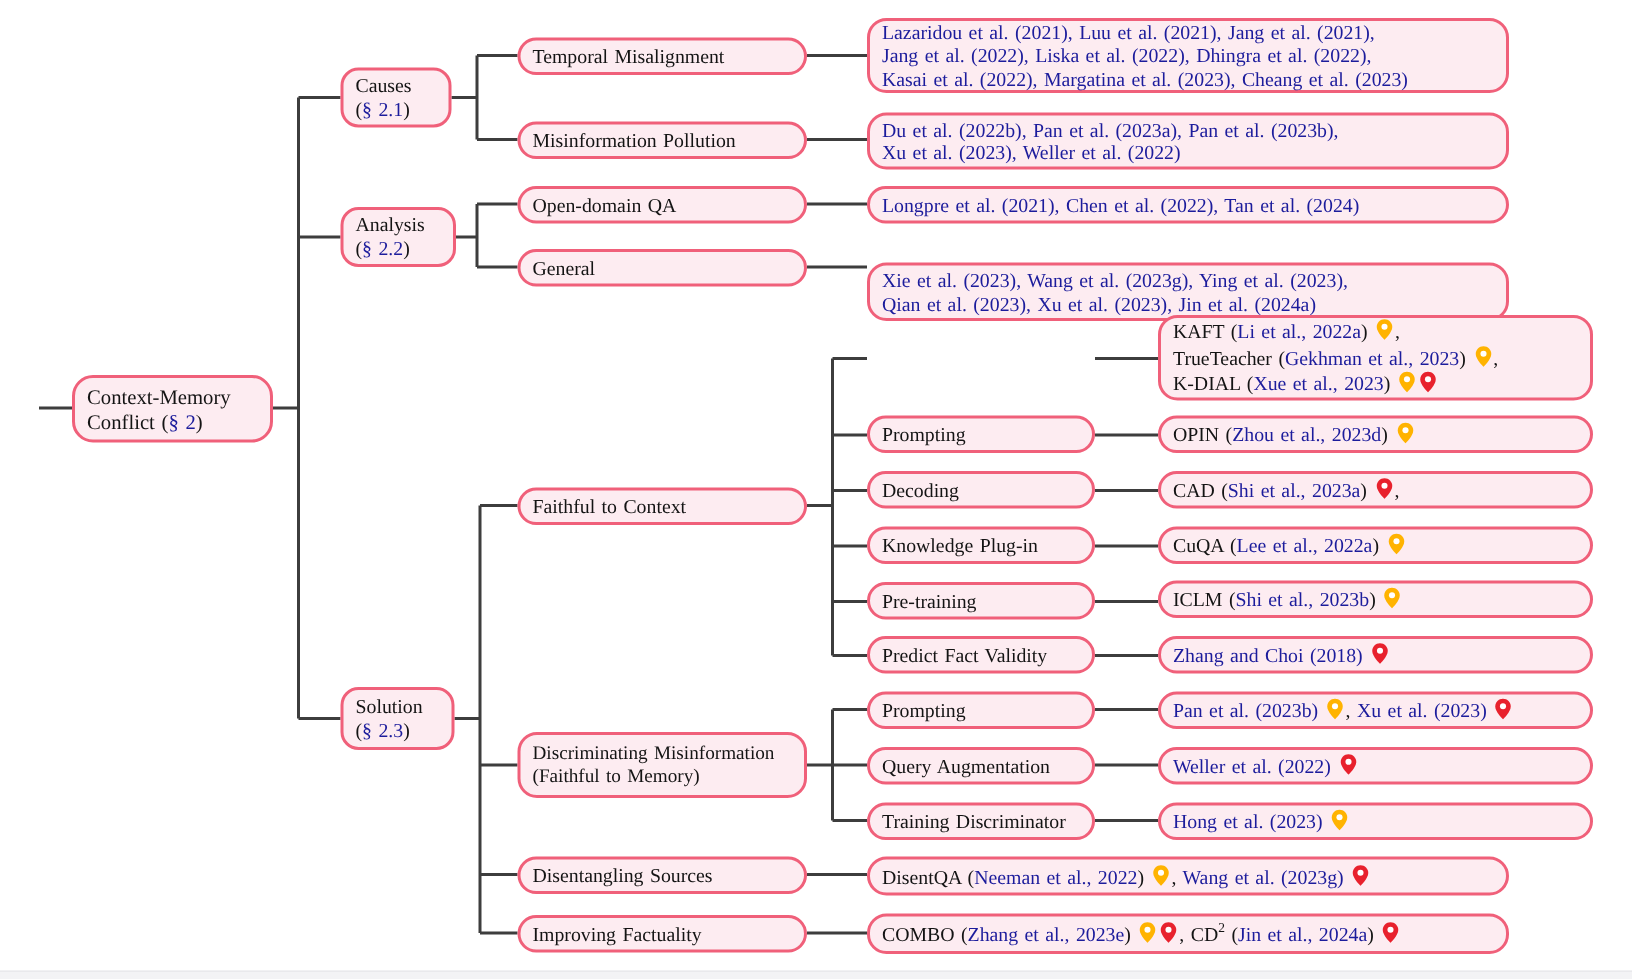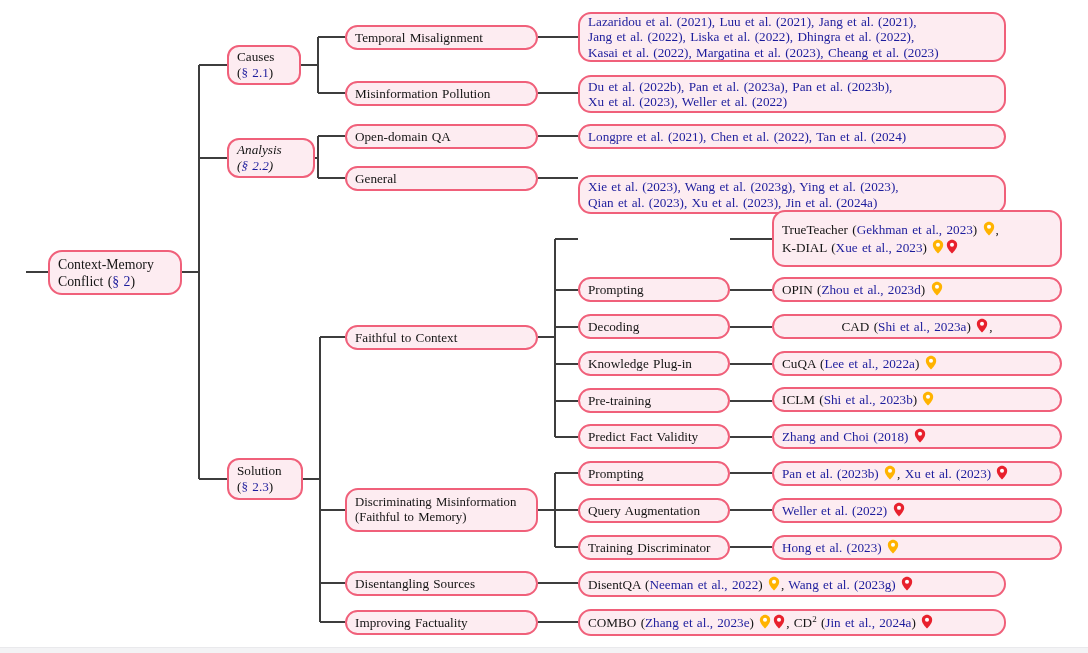--- a/index.html
+++ b/index.html
@@ -55,21 +55,21 @@
   </svg>
 
   <div class="node" style="left:48px;top:250px;width:134px;height:45px;border-radius:14px;font-size:13.8px;line-height:17px;">
       <div class="tl"><span>Context-Memory</span></div>
       <div class="tl"><span>Conflict (</span><span class="link">§ 2</span><span>)</span></div>
     </div>
   <div class="node" style="left:227px;top:45px;width:74px;height:40px;border-radius:12px;line-height:16px;">
       <div class="tl"><span>Causes</span></div>
       <div class="tl"><span>(</span><span class="link">§ 2.1</span><span>)</span></div>
     </div>
-  <div class="node" style="left:227px;top:138px;width:88px;height:40px;border-radius:12px;line-height:16px;font-style:italic;">
+  <div class="node" style="left:227px;top:138px;width:77px;height:40px;border-radius:12px;line-height:16px;">
       <div class="tl"><span>Analysis</span></div>
       <div class="tl"><span>(</span><span class="link">§ 2.2</span><span>)</span></div>
     </div>
   <div class="node" style="left:227px;top:458px;width:76px;height:42px;border-radius:12px;line-height:16px;">
       <div class="tl"><span>Solution</span></div>
       <div class="tl"><span>(</span><span class="link">§ 2.3</span><span>)</span></div>
     </div>
 
   <div class="node" style="left:345px;top:25px;width:193px;height:25px;">
       <div class="tl"><span>Temporal Misalignment</span></div>
@@ -134,39 +134,43 @@
     </div>
   <div class="node" style="left:578px;top:124px;width:428px;height:25px;">
       <div class="tl"><span class="link">Longpre et al. (2021), Chen et al. (2022), Tan et al. (2024)</span></div>
     </div>
   <div class="node" style="left:578px;top:159px;width:428px;height:39px;line-height:15.4px;margin-top:16px;">
       <div class="tl"><span class="link">Xie et al. (2023), Wang et al. (2023g), Ying et al. (2023),</span></div>
       <div class="tl"><span class="link">Qian et al. (2023), Xu et al. (2023), Jin et al. (2024a)</span></div>
     </div>
 
   <div class="node cite3" style="left:772px;top:210px;width:290px;height:57px;">
+      <div class="tl"><span>KAFT (</span><span class="link">Li et al., 2022a</span><span>) </span><svg viewBox="0 0 13 16" width="12" height="15" class="pin">
+          <path d="M6.5 0.8C3.3 0.8 0.9 3.3 0.9 6.3c0 4 5.6 9.2 5.6 9.2s5.6-5.2 5.6-9.2C12.1 3.3 9.7 0.8 6.5 0.8z" fill="#FFB300"></path>
+          <circle cx="6.5" cy="6.2" r="2.2" fill="#ffffff"></circle>
+        </svg><span>,</span></div>
       <div class="tl"><span>TrueTeacher (</span><span class="link">Gekhman et al., 2023</span><span>) </span><svg viewBox="0 0 13 16" width="12" height="15" class="pin">
           <path d="M6.5 0.8C3.3 0.8 0.9 3.3 0.9 6.3c0 4 5.6 9.2 5.6 9.2s5.6-5.2 5.6-9.2C12.1 3.3 9.7 0.8 6.5 0.8z" fill="#FFB300"></path>
           <circle cx="6.5" cy="6.2" r="2.2" fill="#ffffff"></circle>
         </svg><span>,</span></div>
       <div class="tl"><span>K-DIAL (</span><span class="link">Xue et al., 2023</span><span>) </span><svg viewBox="0 0 13 16" width="12" height="15" class="pin">
           <path d="M6.5 0.8C3.3 0.8 0.9 3.3 0.9 6.3c0 4 5.6 9.2 5.6 9.2s5.6-5.2 5.6-9.2C12.1 3.3 9.7 0.8 6.5 0.8z" fill="#FFB300"></path>
           <circle cx="6.5" cy="6.2" r="2.2" fill="#ffffff"></circle>
         </svg><svg viewBox="0 0 13 16" width="12" height="15" class="pin">
           <path d="M6.5 0.8C3.3 0.8 0.9 3.3 0.9 6.3c0 4 5.6 9.2 5.6 9.2s5.6-5.2 5.6-9.2C12.1 3.3 9.7 0.8 6.5 0.8z" fill="#E8212D"></path>
           <circle cx="6.5" cy="6.2" r="2.2" fill="#ffffff"></circle>
         </svg></div>
     </div>
   <div class="node" style="left:772px;top:277px;width:290px;height:25px;">
       <div class="tl"><span>OPIN (</span><span class="link">Zhou et al., 2023d</span><span>) </span><svg viewBox="0 0 13 16" width="12" height="15" class="pin">
           <path d="M6.5 0.8C3.3 0.8 0.9 3.3 0.9 6.3c0 4 5.6 9.2 5.6 9.2s5.6-5.2 5.6-9.2C12.1 3.3 9.7 0.8 6.5 0.8z" fill="#FFB300"></path>
           <circle cx="6.5" cy="6.2" r="2.2" fill="#ffffff"></circle>
         </svg></div>
     </div>
-  <div class="node" style="left:772px;top:314px;width:290px;height:25px;text-align:center;">
+  <div class="node" style="left:772px;top:314px;width:290px;height:25px;">
       <div class="tl"><span>CAD (</span><span class="link">Shi et al., 2023a</span><span>) </span><svg viewBox="0 0 13 16" width="12" height="15" class="pin">
           <path d="M6.5 0.8C3.3 0.8 0.9 3.3 0.9 6.3c0 4 5.6 9.2 5.6 9.2s5.6-5.2 5.6-9.2C12.1 3.3 9.7 0.8 6.5 0.8z" fill="#E8212D"></path>
           <circle cx="6.5" cy="6.2" r="2.2" fill="#ffffff"></circle>
         </svg><span>,</span></div>
     </div>
   <div class="node" style="left:772px;top:351px;width:290px;height:25px;">
       <div class="tl"><span>CuQA (</span><span class="link">Lee et al., 2022a</span><span>) </span><svg viewBox="0 0 13 16" width="12" height="15" class="pin">
           <path d="M6.5 0.8C3.3 0.8 0.9 3.3 0.9 6.3c0 4 5.6 9.2 5.6 9.2s5.6-5.2 5.6-9.2C12.1 3.3 9.7 0.8 6.5 0.8z" fill="#FFB300"></path>
           <circle cx="6.5" cy="6.2" r="2.2" fill="#ffffff"></circle>
         </svg></div>

